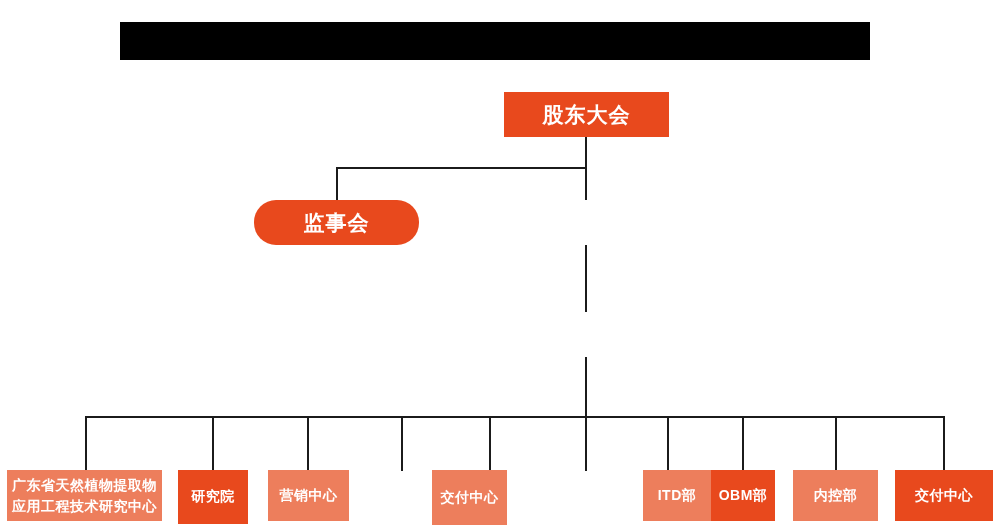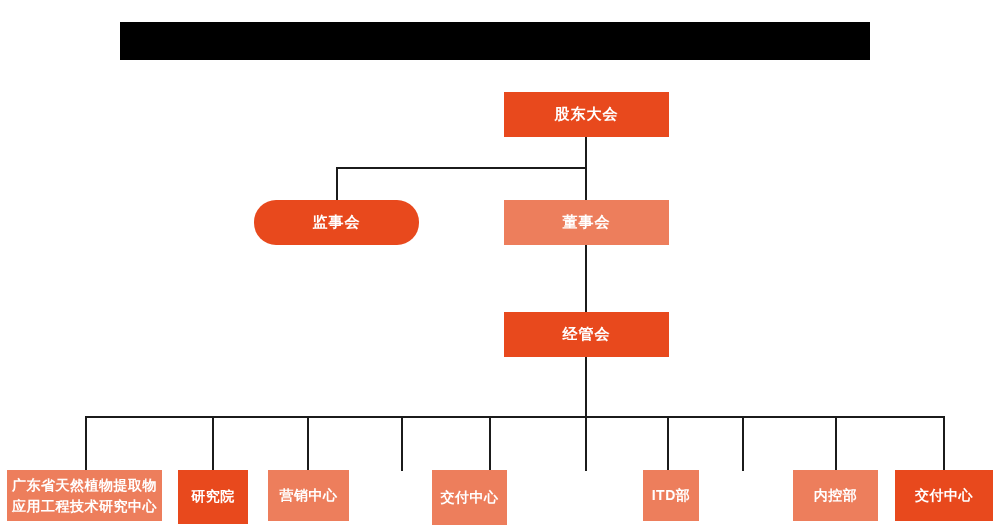--- a/index.html
+++ b/index.html
@@ -35,21 +35,21 @@
     stroke-width: 2;
   }
   .node {
     position: absolute;
     display: flex;
     align-items: center;
     justify-content: center;
     text-align: center;
     color: var(--node-text, #ffffff);
     font-weight: bold;
-    font-size: 15px;
+    font-size: 21px;
     letter-spacing: 1px;
     box-sizing: border-box;
   }
   .node.dark  { background: var(--dark-orange, #e8491d); }
   .node.light { background: var(--light-orange, #ed7e5c); }
   .node.small {
     font-size: 13px;
     letter-spacing: 0;
     line-height: 1.45;
     padding: 2px 4px;
@@ -84,25 +84,24 @@
     <line x1="586" y1="416" x2="586" y2="471"></line>
     <line x1="668" y1="416" x2="668" y2="471"></line>
     <line x1="743" y1="416" x2="743" y2="471"></line>
     <line x1="836" y1="416" x2="836" y2="471"></line>
     <line x1="944" y1="416" x2="944" y2="471"></line>
   </svg>
 
   <div class="node dark" style="left:504px; top:92px; width:165px; height:45px;">股东大会</div>
 
   <div class="node dark" style="left:254px; top:200px; width:165px; height:45px;border-radius:22px;">监事会</div>
-  <div class="node light" style="left:504px; top:200px; width:165px; height:45px;">董事会</div>
 
-  <div class="node dark" style="left:504px; top:312px; width:165px; height:45px;">经管会</div>
 
   <div class="node dept small light" style="left:7px; top:470px; width:155px; height:51px;">广东省天然植物提取物应用工程技术研究中心</div>
   <div class="node dept dark" style="left:178px; top:470px; width:70px; height:54px;">研究院</div>
   <div class="node dept light" style="left:268px; top:470px; width:81px; height:51px;">营销中心</div>
   <div class="node dept light" style="left:432px; top:470px; width:75px; height:55px;font-family:Liberation Serif, serif;">交付中心</div>
-  <div class="node dept light" style="left:643px; top:470px; width:56px; height:51px;">ITD部</div>
+  <div class="node dept light" style="left:643px; top:470px; width:68px; height:51px;">ITD部</div>
+  <div class="node dept dark" style="left:711px; top:470px; width:64px; height:51px;">OBM部</div>
   <div class="node dept light" style="left:793px; top:470px; width:85px; height:51px;">内控部</div>
   <div class="node dept dark" style="left:895px; top:470px; width:98px; height:51px;">交付中心</div>
 
 </div>
 
 </body></html>

